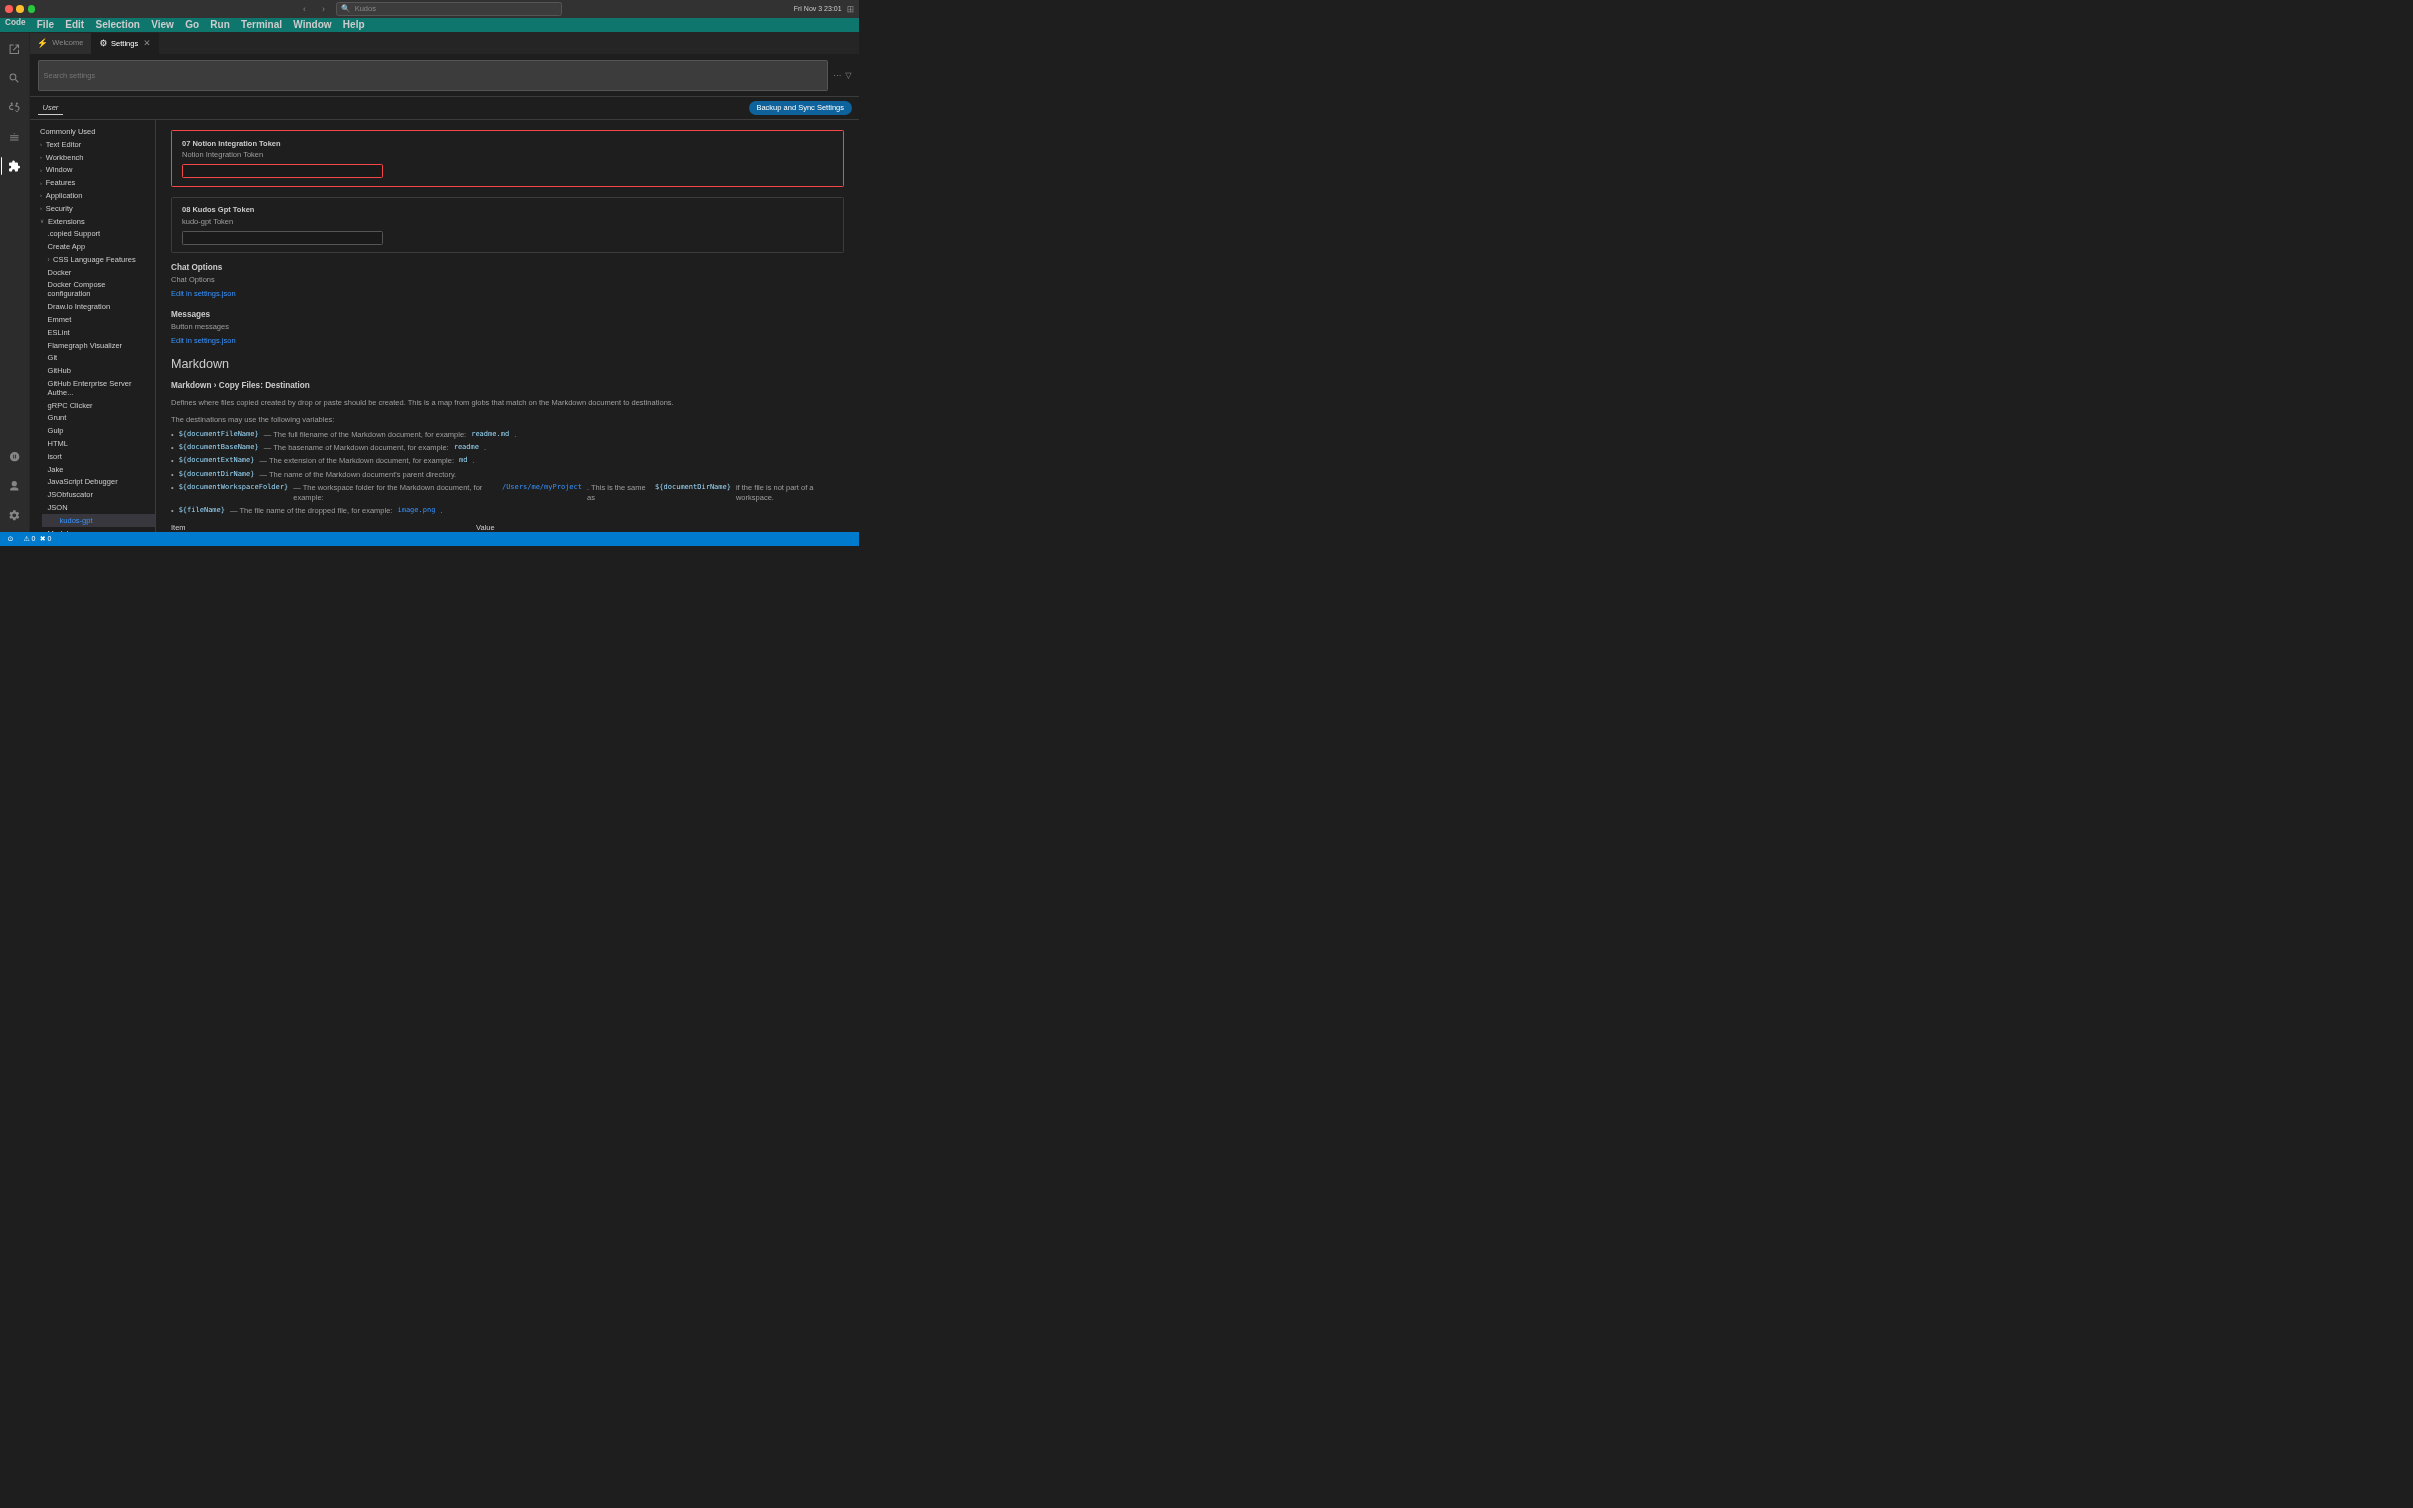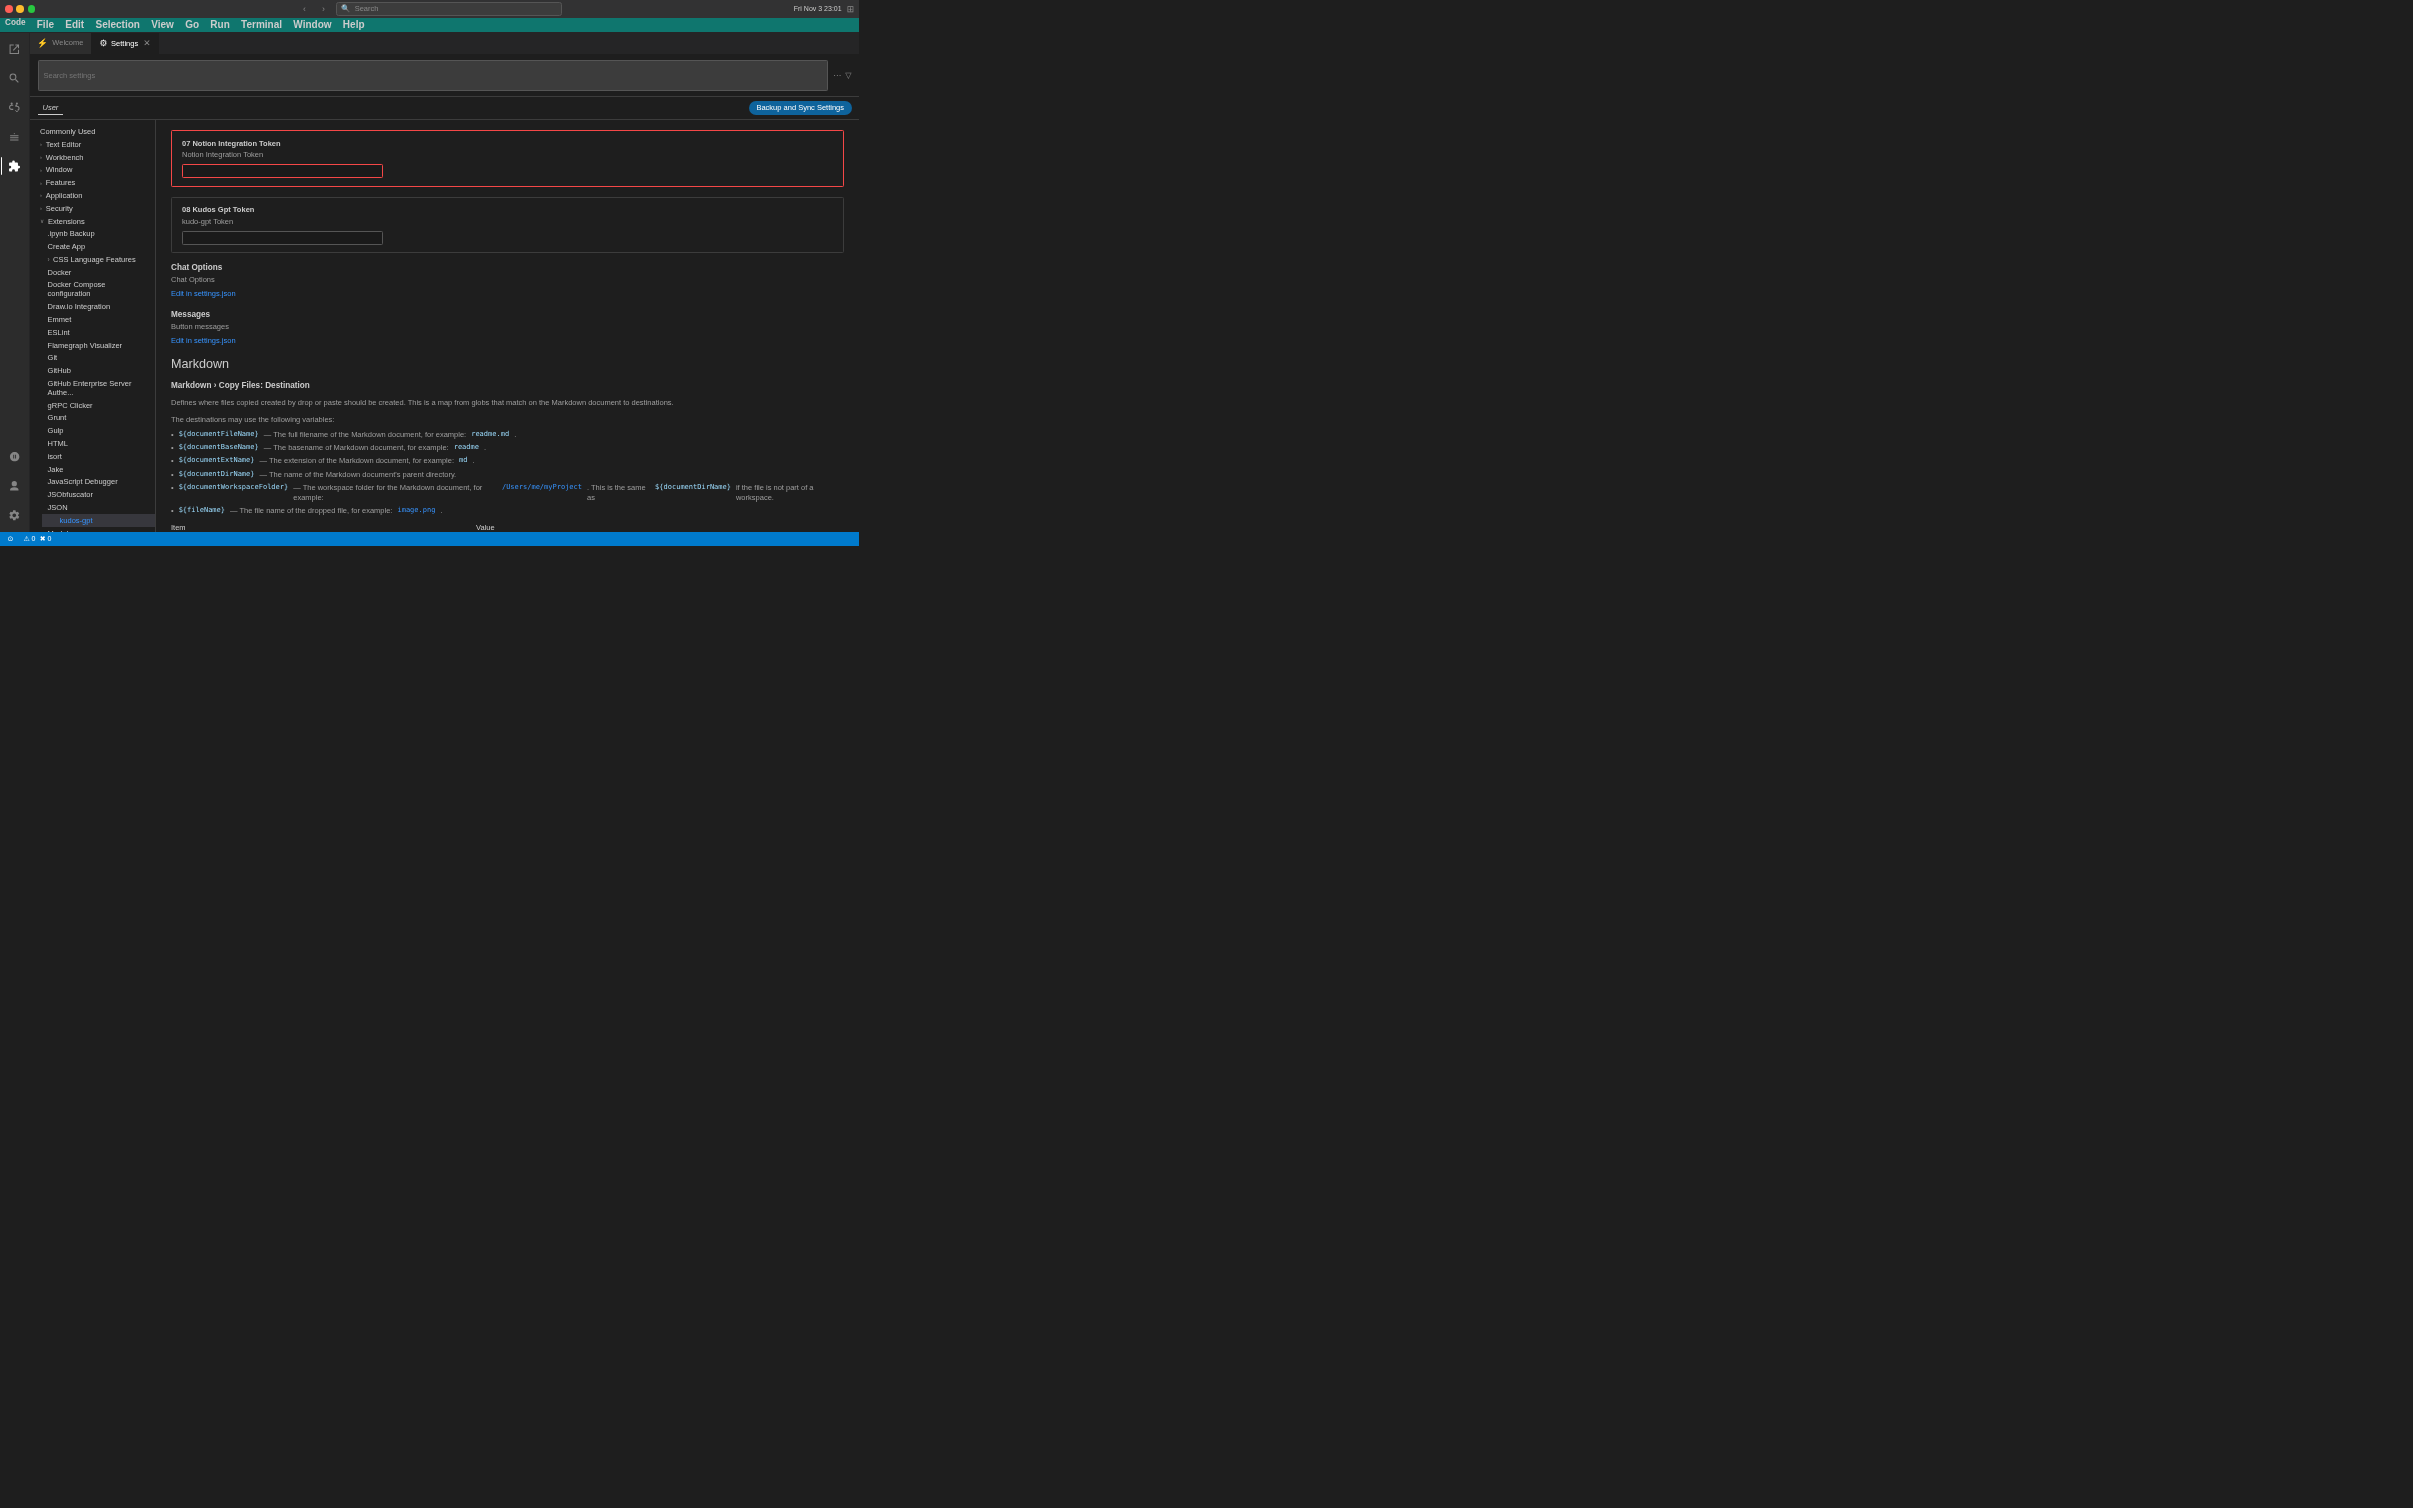--- a/index.html
+++ b/index.html
@@ -436,21 +436,21 @@
   <div class="titlebar-traffic-lights">
     <div class="traffic-light tl-close"></div>
     <div class="traffic-light tl-min"></div>
     <div class="traffic-light tl-max"></div>
   </div>
   <div class="titlebar-center">
     <div class="titlebar-nav-btn">‹</div>
     <div class="titlebar-nav-btn">›</div>
     <div class="titlebar-search">
       <span>🔍</span>
-      <span style="color:#888;font-size:7.5px;">Search</span>
+      <span style="color:#888;font-size:7.5px;">Kudos</span>
     </div>
   </div>
   <div class="titlebar-right">
     <span style="font-size:7px;color:#ccc;">Fri Nov 3  23:01</span>
     <span style="font-size:8.8px;color:#888;">⊞</span>
   </div>
 </div>
 
 <div class="menu-bar">
   <span style="font-size:8.2px;font-weight:600;margin-right:5px;color:#ccc;">Code</span>
@@ -545,21 +545,21 @@
 
         <div class="settings-toc">
           <div class="toc-item">Commonly Used</div>
           <div class="toc-item"><span class="chevron">›</span> Text Editor</div>
           <div class="toc-item"><span class="chevron">›</span> Workbench</div>
           <div class="toc-item"><span class="chevron">›</span> Window</div>
           <div class="toc-item"><span class="chevron">›</span> Features</div>
           <div class="toc-item"><span class="chevron">›</span> Application</div>
           <div class="toc-item"><span class="chevron">›</span> Security</div>
           <div class="toc-item"><span class="chevron">∨</span> Extensions</div>
-          <div class="toc-subitem">.ipynb Backup</div>
+          <div class="toc-subitem">.copied Support</div>
           <div class="toc-subitem">Create App</div>
           <div class="toc-subitem"><span class="chevron">›</span> CSS Language Features</div>
           <div class="toc-subitem">Docker</div>
           <div class="toc-subitem">Docker Compose configuration</div>
           <div class="toc-subitem">Draw.io Integration</div>
           <div class="toc-subitem">Emmet</div>
           <div class="toc-subitem">ESLint</div>
           <div class="toc-subitem">Flamegraph Visualizer</div>
           <div class="toc-subitem">Git</div>
           <div class="toc-subitem">GitHub</div>

